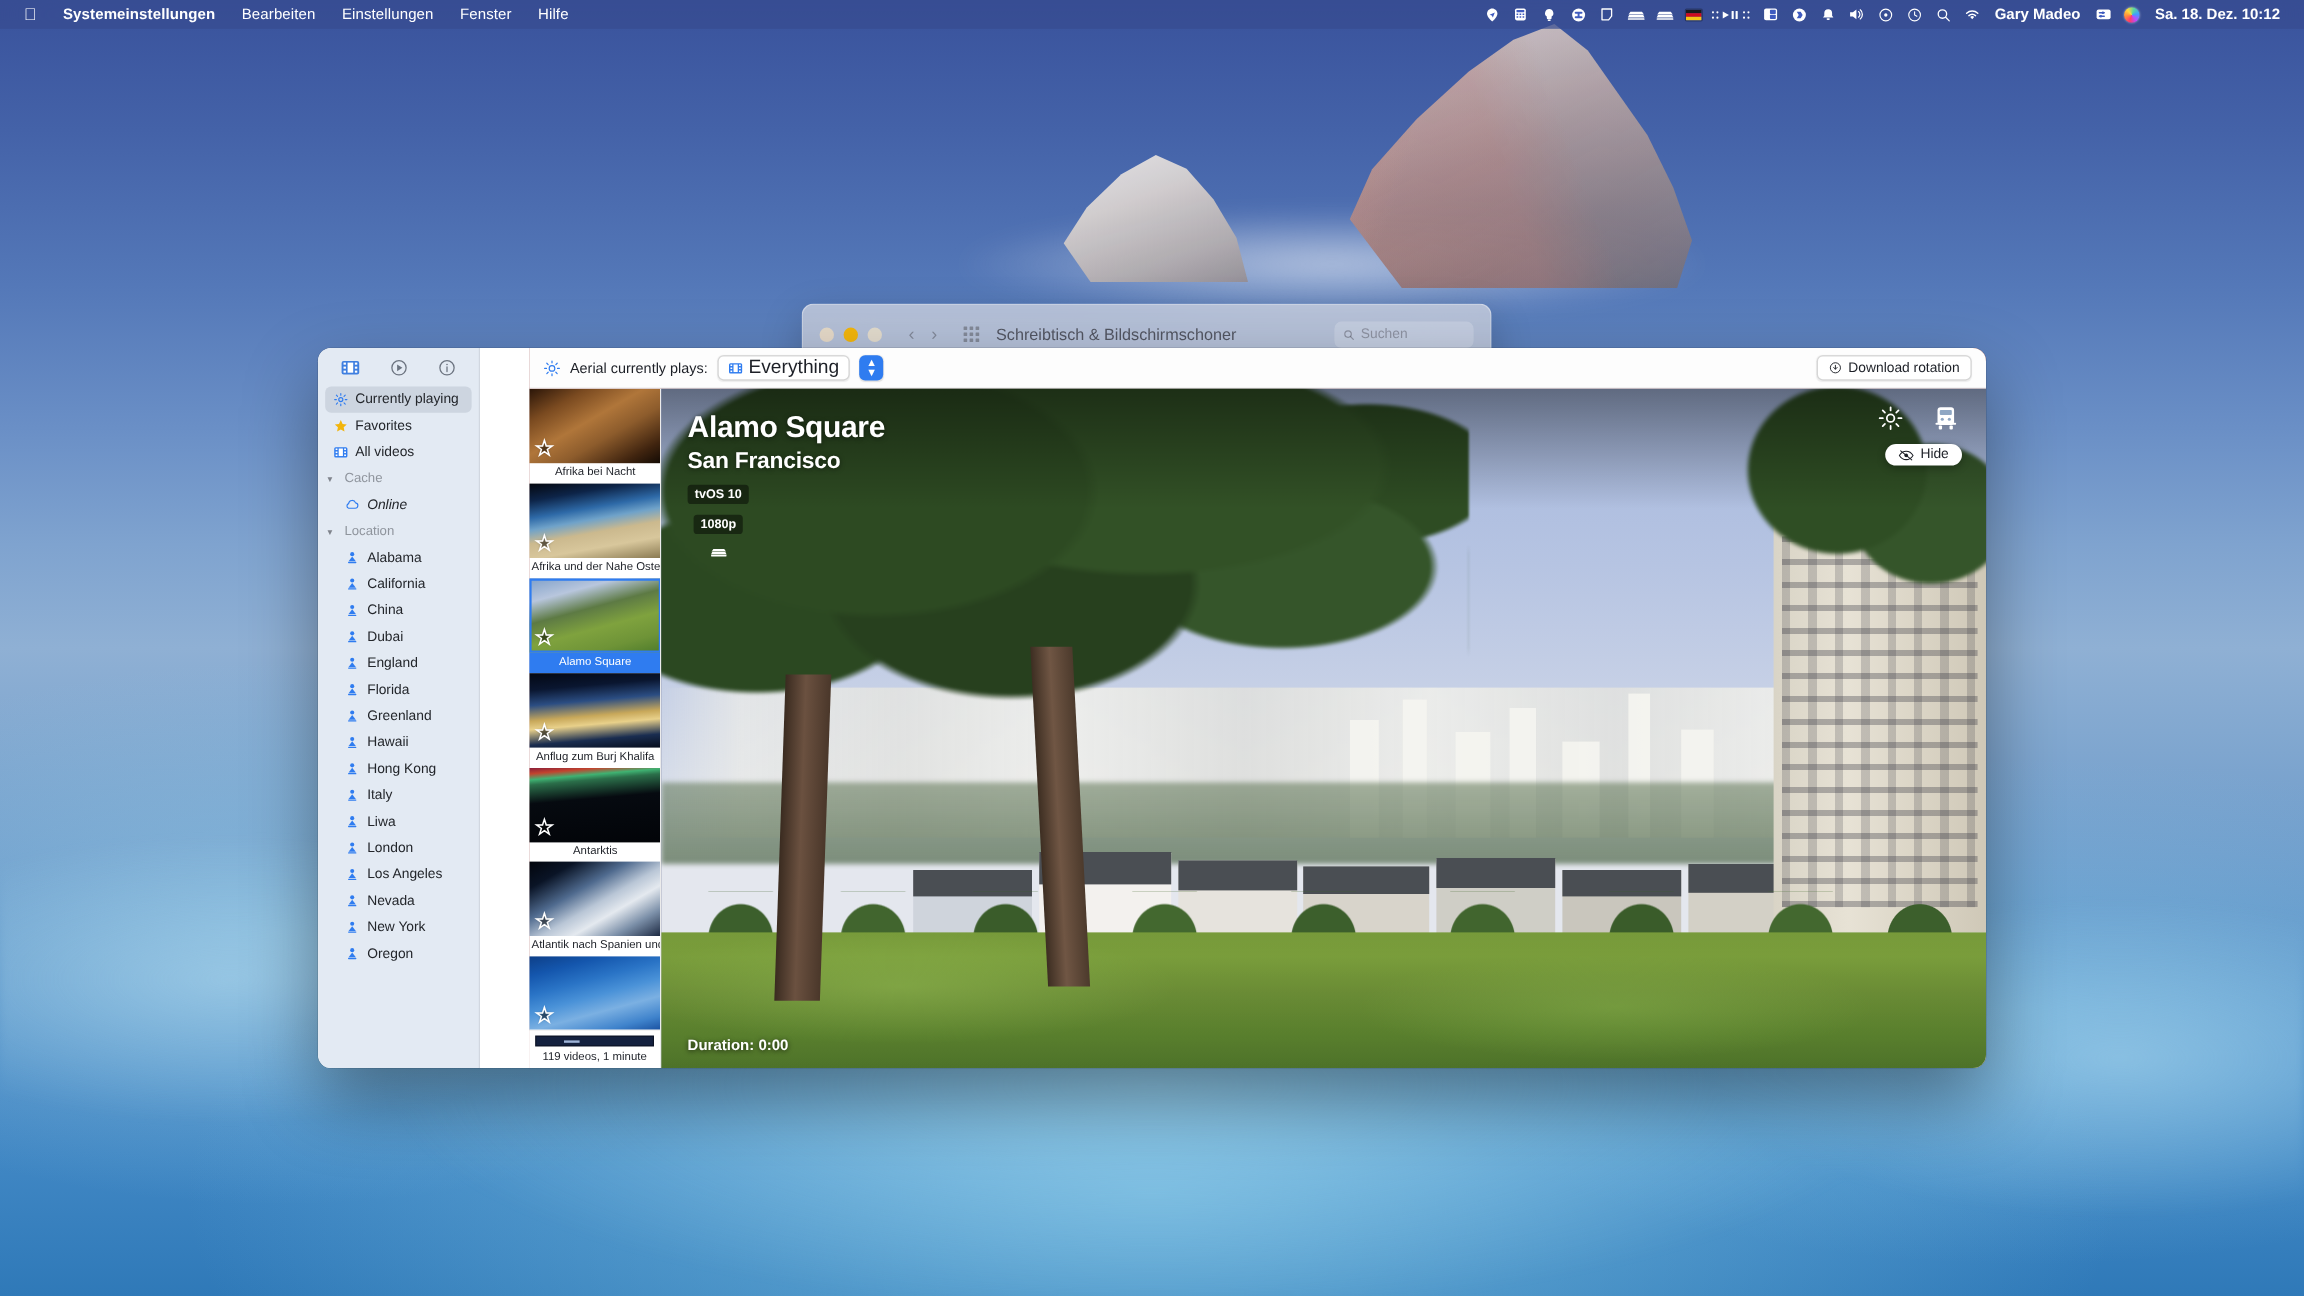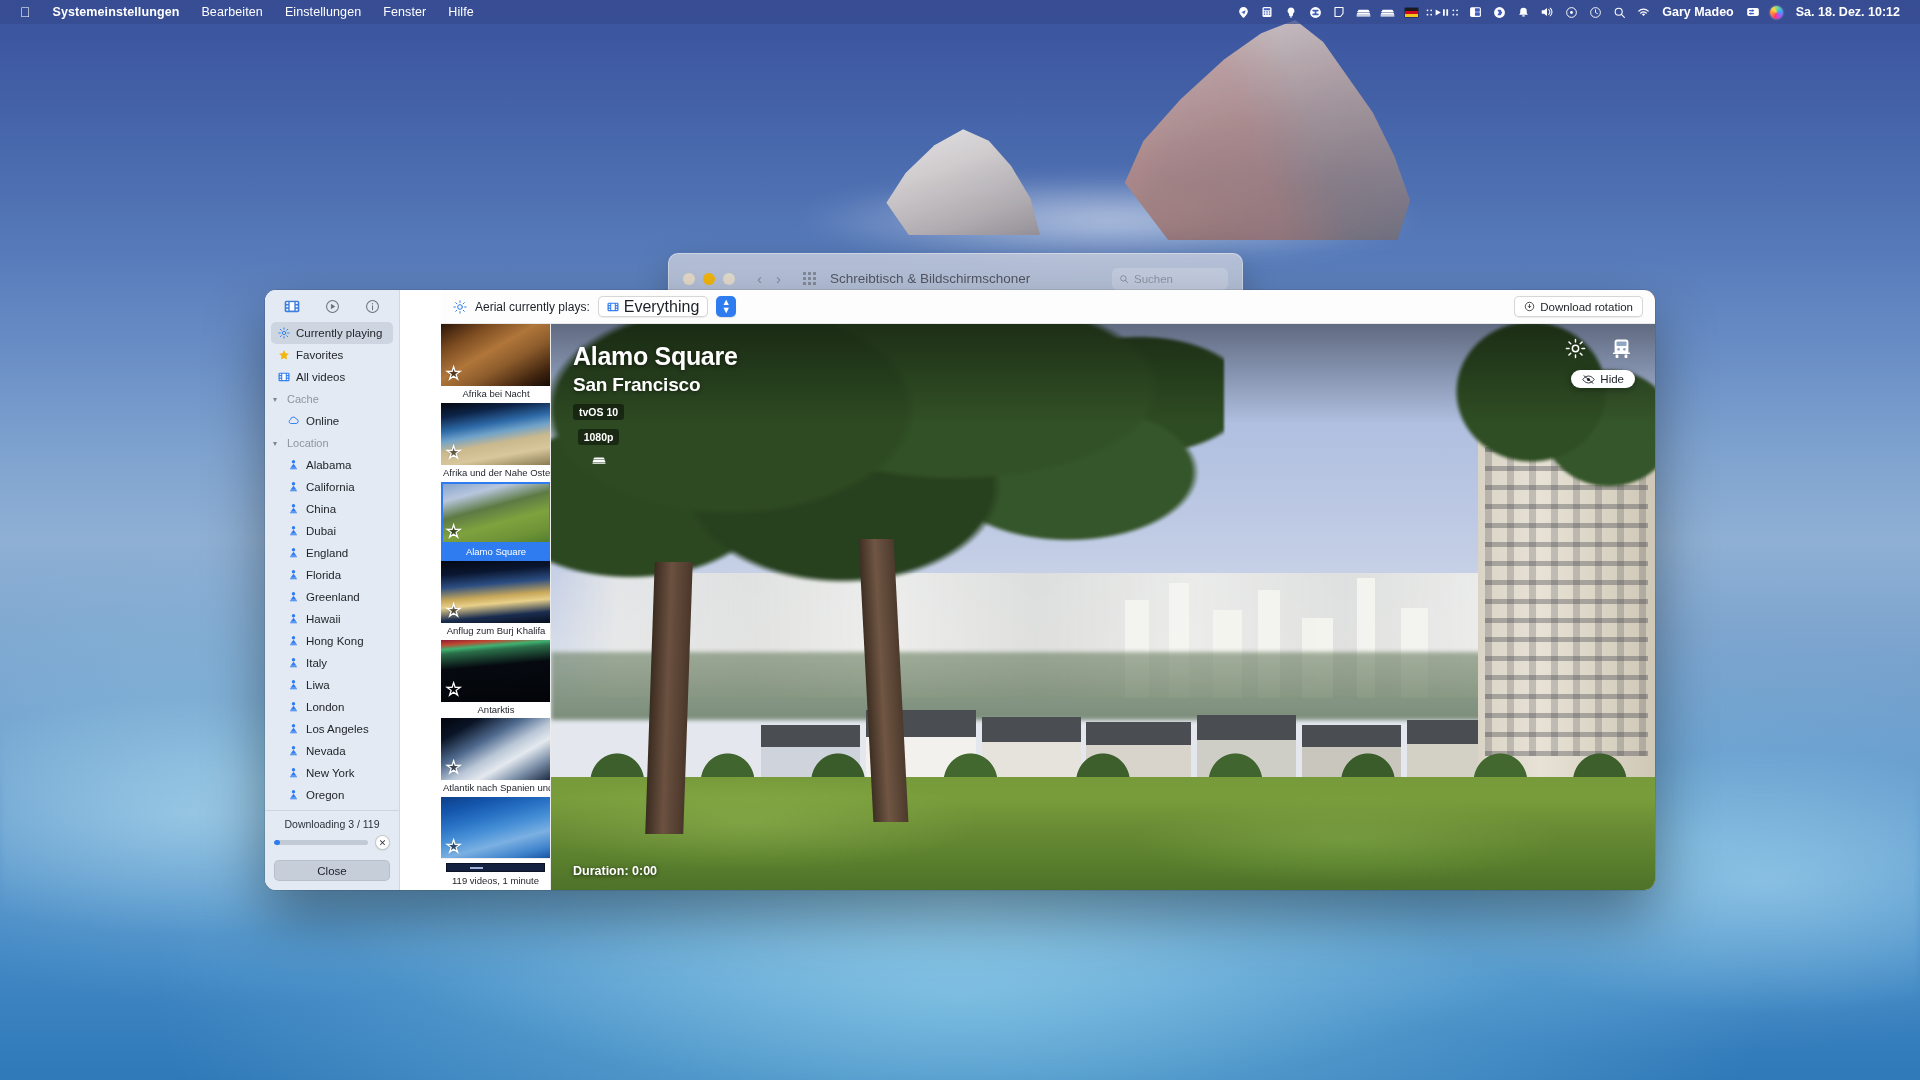--- a/index.html
+++ b/index.html
@@ -182,21 +182,21 @@
   .side-list{ flex:1; overflow:hidden; padding:6px 6px 0 6px; }
   .side-row{
     display:flex; align-items:center; gap:6px;
     height:22px; padding:0 6px; border-radius:5px;
     font-size:11.5px; color:#23262b; white-space:nowrap;
   }
   .side-row.selected{ background:rgba(160,170,185,0.33); }
   .side-row.group{
     color:rgba(60,64,72,0.5); font-size:11px; gap:5px; padding-left:2px;
   }
-  .side-row.child{ padding-left:16px; }
+  .side-row.child{ padding-left:16px;font-style:italic; }
   .side-row.loc{ padding-left:16px; }
   .s-ico{ width:13px; display:flex; align-items:center; justify-content:center; font-size:11px; }
   .chev{ font-size:8px; color:rgba(60,64,72,0.55); width:9px; }
   .side-bottom{
     padding:4px 9px 9px 9px;
     border-top:0.5px solid rgba(0,0,0,0.09);
   }
   .dl-text{ font-size:10.5px; color:#2c3038; text-align:center; margin:3px 0 5px; }
   .dl-row{ display:flex; align-items:center; gap:7px; }
   .dl-bar{
@@ -872,30 +872,20 @@
           <span class="s-ico">
             <svg width="11" height="12" viewBox="0 0 20 24" fill="#2f7cf0">
               <circle cx="10" cy="5.6" r="3.4"></circle>
               <path d="M10 9.6L4 17.5h12z"></path>
               <rect x="3" y="18.4" width="14" height="2.2" rx="1.1"></rect>
             </svg>
           </span>
           <span>Oregon</span>
         </div>
       </div>
-    <div class="side-bottom">
-      <div class="dl-text">Downloading 3 / 119</div>
-      <div class="dl-row">
-        <div class="dl-bar">
-            <i id="dl-fill" style="width: 6%;"></i>
-          </div>
-        <div class="dl-cancel">✕</div>
-      </div>
-      <div class="close-btn">Close</div>
-    </div>
   </div>
 
   <div id="aerial-main">
 
     <div id="aerial-toolbar">
       <span class="tb-sun">
         <svg width="14" height="14" viewBox="0 0 24 24" fill="none" stroke="currentColor" stroke-width="1.7" stroke-linecap="round">
             <circle cx="12" cy="12" r="4"></circle>
             <path d="M12 1.5v2.6M12 19.9v2.6M1.5 12h2.6M19.9 12h2.6M4.6 4.6l1.9 1.9M17.5 17.5l1.9 1.9M19.4 4.6l-1.9 1.9M6.5 17.5l-1.9 1.9"></path>
           </svg>

